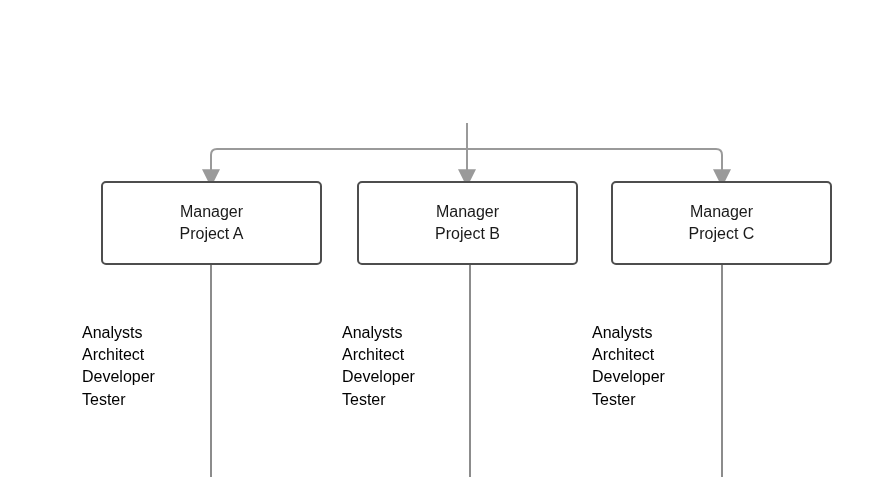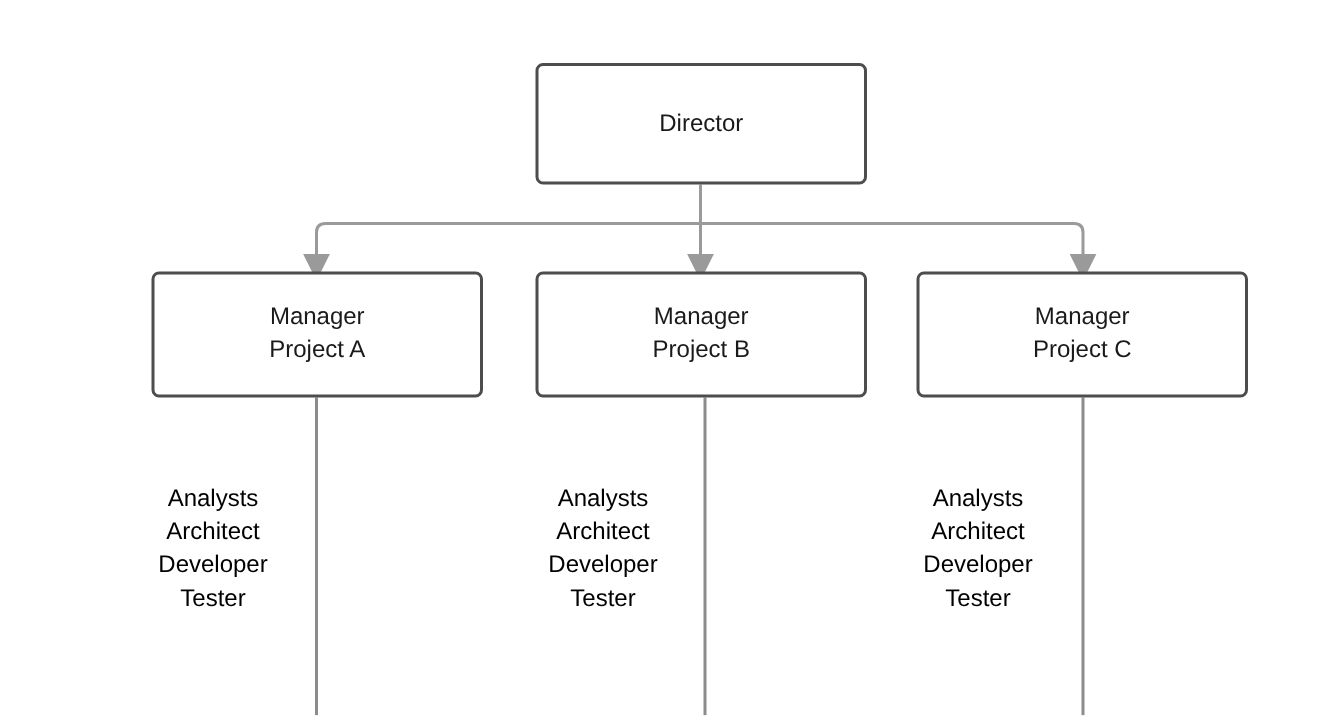--- a/index.html
+++ b/index.html
@@ -38,21 +38,21 @@
     color: #1a1a1a;
     font-size: 16px;
     line-height: 22px;
     z-index: 2;
   }
   .node-label {
     white-space: pre-line;
   }
   .role-group {
     position: absolute;
-    text-align: center;
+    text-align: left;
     color: #000000;
     font-size: 16px;
     line-height: 22.2px;
     z-index: 2;
   }
   .role-line {
     white-space: nowrap;
   }
 </style>
 </head>
@@ -73,23 +73,20 @@
 
     <path d="M 467 149 L 467 172" fill="none" stroke="#9a9a9a" stroke-width="2" marker-end="url(#arrowhead)"></path>
 
     <path d="M 467 149 L 716 149 Q 722 149 722 155 L 722 172" fill="none" stroke="#9a9a9a" stroke-width="2" marker-end="url(#arrowhead)"></path>
 
     <path d="M 211 265 L 211 477" fill="none" stroke="#8c8c8c" stroke-width="2"></path>
     <path d="M 470 265 L 470 477" fill="none" stroke="#8c8c8c" stroke-width="2"></path>
     <path d="M 722 265 L 722 477" fill="none" stroke="#8c8c8c" stroke-width="2"></path>
   </svg>
 
-  <div class="node" style="left:357px; top:42px; width:221px; height:81px;">
-    <span class="node-label">Director</span>
-  </div>
 
   <div class="node" style="left:101px; top:181px; width:221px; height:84px;">
     <span class="node-label">Manager
 Project A</span>
   </div>
 
   <div class="node" style="left:357px; top:181px; width:221px; height:84px;">
     <span class="node-label">Manager
 Project B</span>
   </div>

